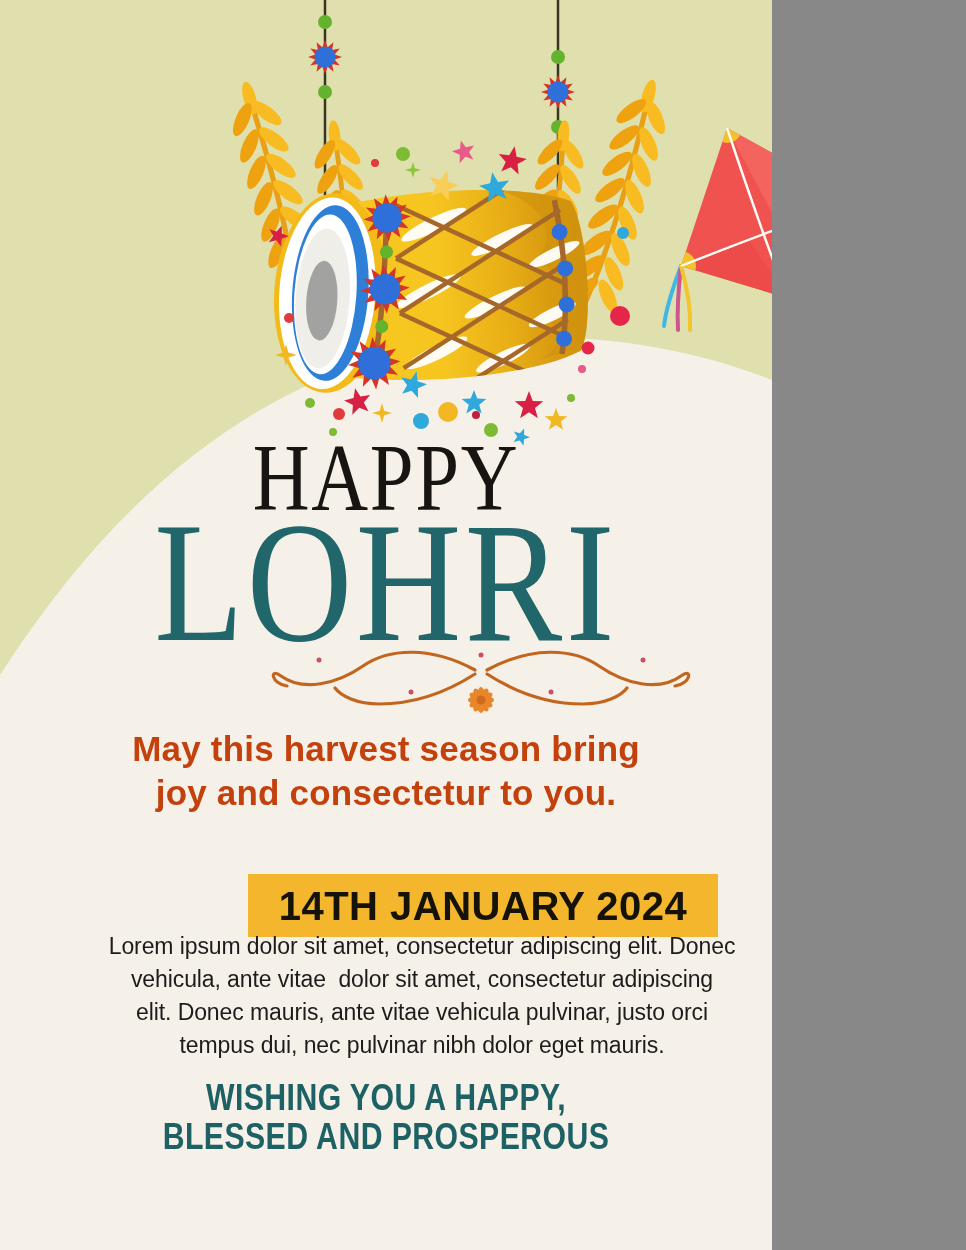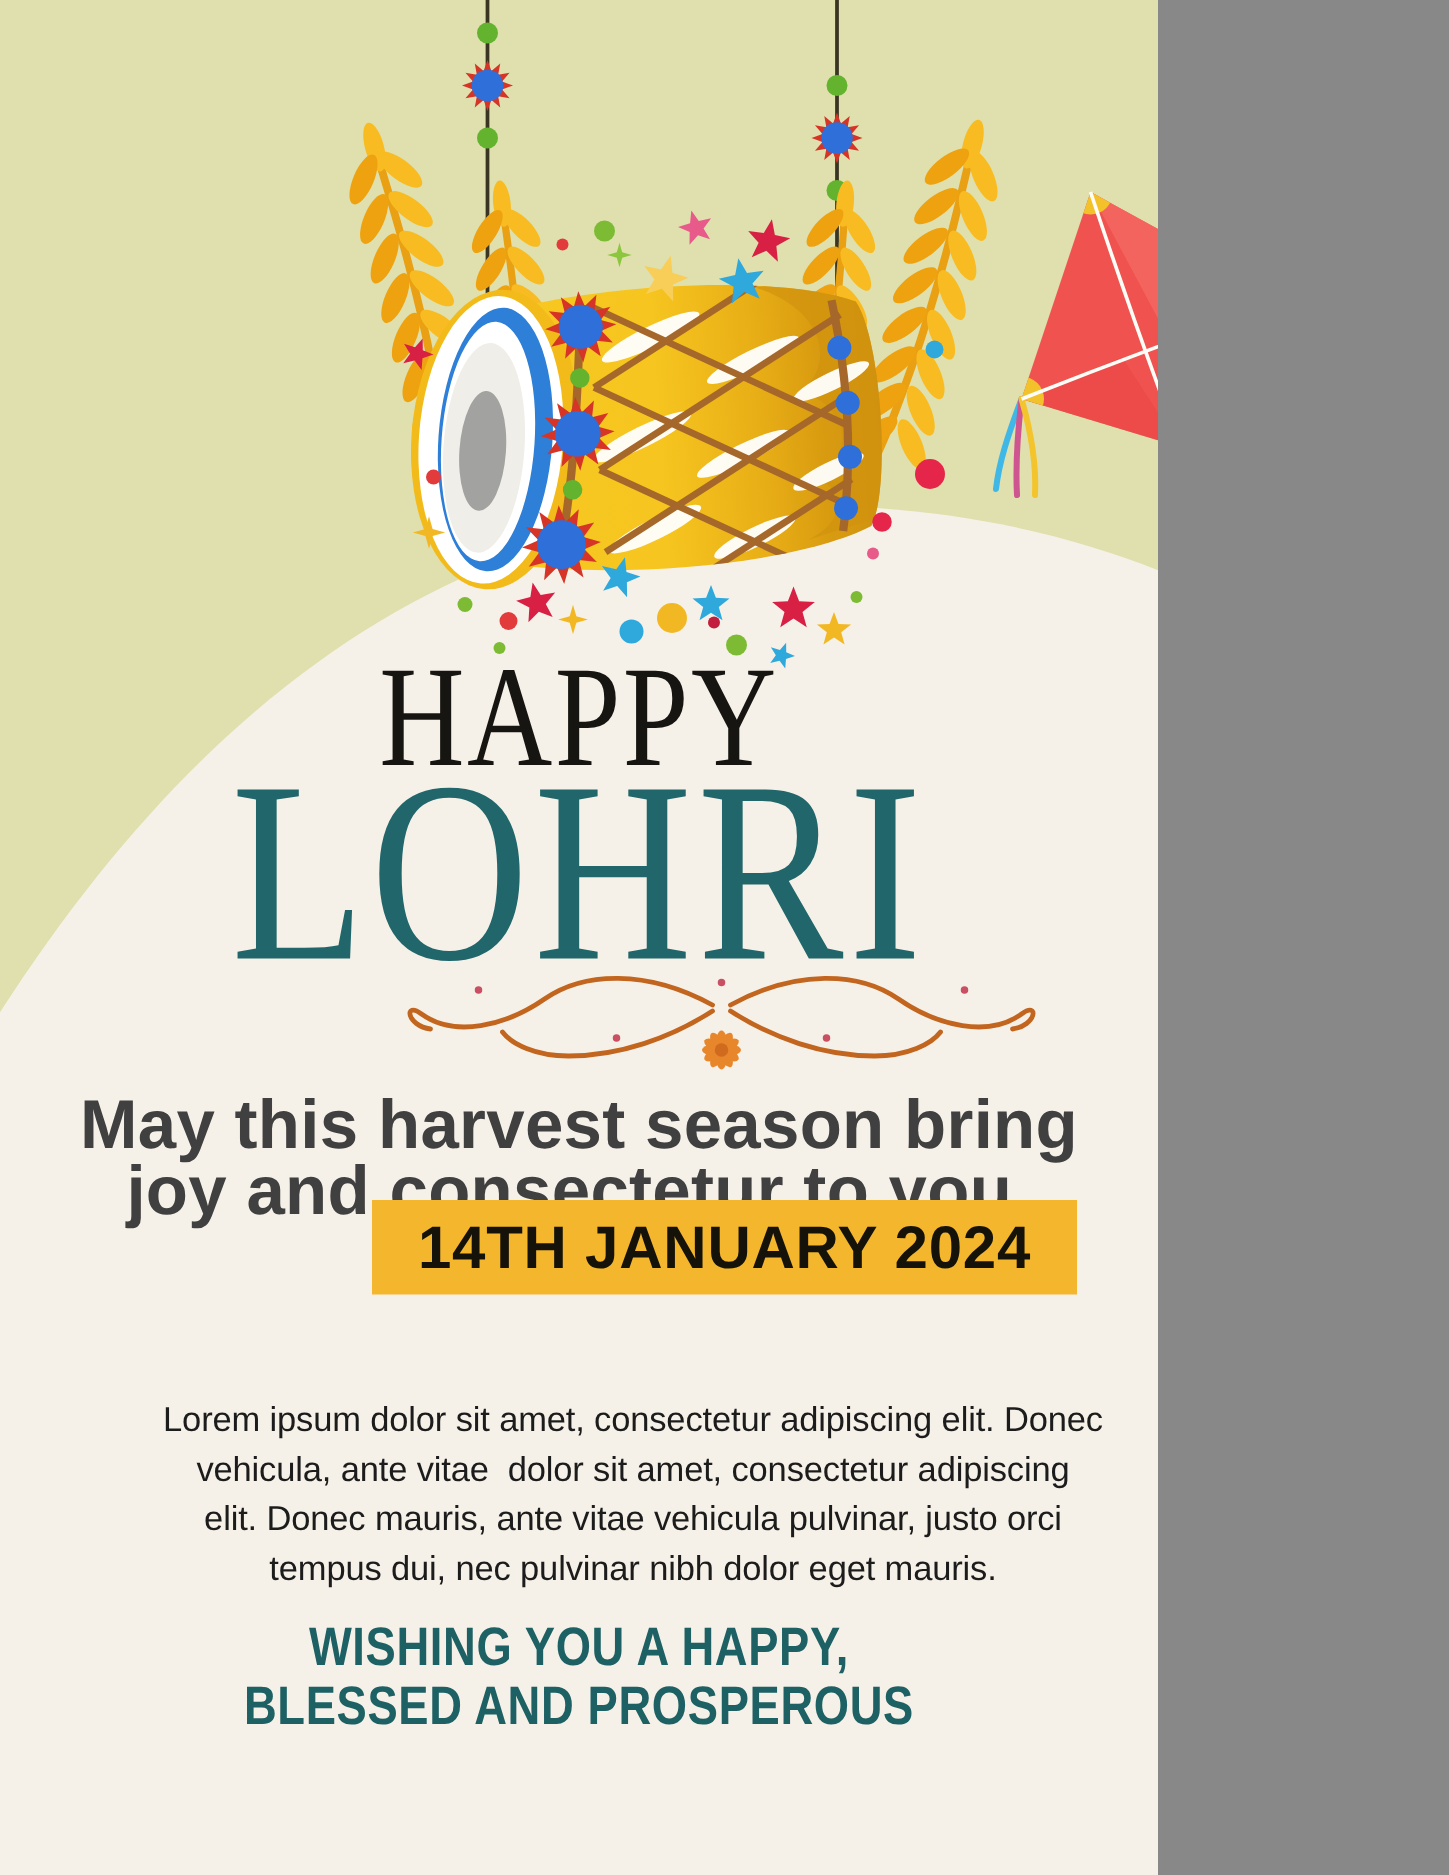--- a/index.html
+++ b/index.html
@@ -11,24 +11,24 @@
   .txt{position:absolute;left:0;width:100%;text-align:center;}
   .happy{
     top:430px;font-family:"Liberation Serif",serif;font-size:96px;line-height:96px;
     color:#171511;letter-spacing:2px;transform:scaleX(.82);font-weight:500;
   }
   .lohri{
     top:496px;font-family:"Liberation Serif",serif;font-size:172px;line-height:172px;
     color:#21666b;letter-spacing:4px;transform:scaleX(.85);font-weight:500;
   }
   .subtitle{
-    top:727px;font-size:46px;line-height:44px;font-weight:bold;color:#404040;letter-spacing:.2px;
+    top:727px;font-size:35px;line-height:44px;font-weight:bold;color:#c2410c;letter-spacing:.2px;
   }
   .badge{
-    position:absolute;left:248px;top:800px;width:470px;height:63px;
+    position:absolute;left:248px;top:874px;width:470px;height:63px;
     background:#f3b62d;color:#151209;font-weight:bold;font-size:40px;line-height:64px;
     text-align:center;letter-spacing:.5px;
   }
   .para{top:930px;font-size:23px;line-height:33px;color:#1c1c1c;letter-spacing:-.1px;padding-left:36px;}
   .para div{white-space:pre;}
   .closing{
     top:1078px;font-size:36px;line-height:39px;font-weight:bold;color:#1d6165;
     transform:scaleX(.84);letter-spacing:.5px;
   }
 </style>

